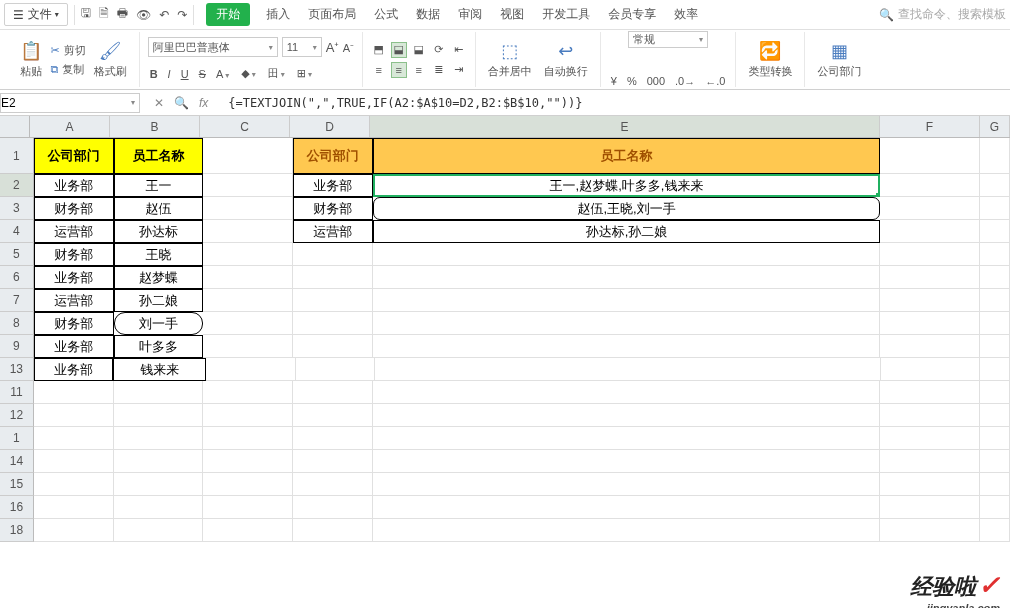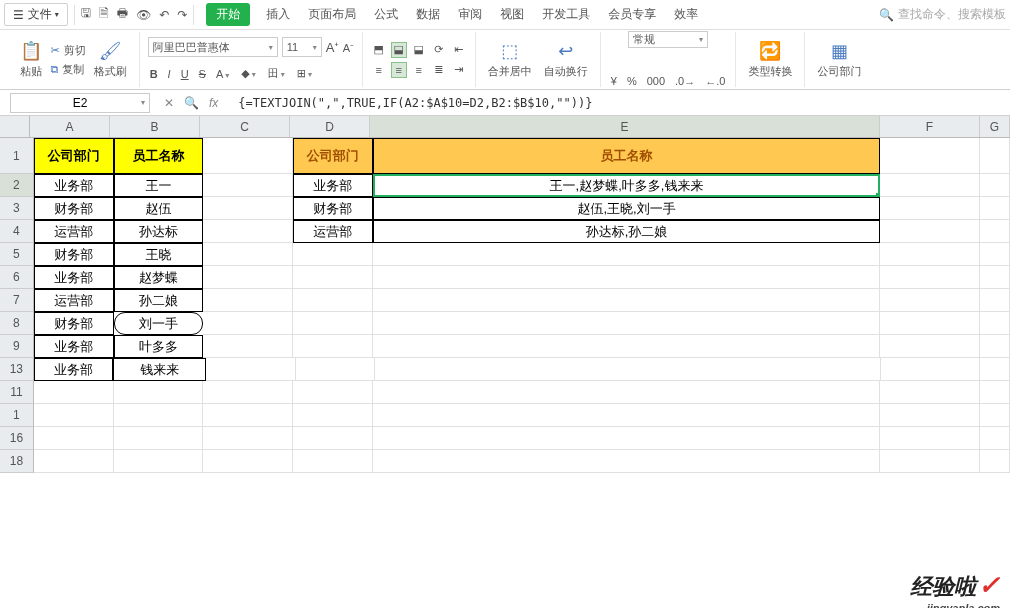--- a/index.html
+++ b/index.html
@@ -26,21 +26,21 @@
 .fontsel{display:flex;align-items:center;border:1px solid #ccc;height:20px;padding:0 4px;font-size:11px;background:#fff;}
 .fontsel .dd{margin-left:auto;font-size:8px;color:#888;}
 .fontrow{display:flex;gap:4px;align-items:center;}
 .stylebtns{display:flex;gap:6px;align-items:center;margin-top:4px;}
 .stylebtns span{cursor:pointer;padding:1px 2px;}
 .alignrow{display:flex;gap:4px;align-items:center;}
 .alignrow span{width:16px;height:16px;display:flex;align-items:center;justify-content:center;cursor:pointer;border:1px solid transparent;}
 .alignrow span.sel{background:#d8e8d8;border:1px solid #8bc08b;}
 .dd-tiny{font-size:8px;color:#888;}
 .fxbar{height:26px;border-bottom:1px solid #d0d0d0;display:flex;align-items:center;font-size:12px;}
-.namebox{width:140px;border:1px solid #ccc;height:20px;margin-left:10px;display:flex;align-items:center;justify-content:center;font-size:12px;position:relative;background:#fff;}
+.namebox{width:140px;border:1px solid #ccc;height:20px;display:flex;align-items:center;justify-content:flex-start;font-size:12px;position:relative;background:#fff;}
 .namebox .dd{position:absolute;right:4px;font-size:8px;color:#888;}
 .fxicons{display:flex;gap:10px;padding:0 14px;color:#888;align-items:center;}
 .fxicons span{cursor:pointer;}
 .fxinput{flex:1;padding:0 6px;font-family:monospace;font-size:12px;color:#333;}
 .sheet{position:relative;flex:1;overflow:hidden;}
 .colhdr{display:flex;height:22px;background:#e8ecef;border-bottom:1px solid #bbb;}
 .corner{width:34px;border-right:1px solid #bbb;background:#e8ecef;}
 .ch{border-right:1px solid #ccc;display:flex;align-items:center;justify-content:center;font-size:12px;color:#555;background:#e8ecef;}
 .ch.sel{background:#d8e0d8;}
 .rows{position:relative;}
@@ -236,21 +236,21 @@
         <div class="cell bcell active-cell" style="width: 510px;">王一,赵梦蝶,叶多多,钱来来</div>
         <div class="cell" style="width: 100px;"></div>
         <div class="cell" style="width: 30px;"></div>
       </div>
       <div class="row">
         <div class="rh">3</div>
         <div class="cell bcell" style="width: 80px;">财务部</div>
         <div class="cell bcell" style="width: 90px;">赵伍</div>
         <div class="cell" style="width: 90px;"></div>
         <div class="cell bcell" style="width: 80px;">财务部</div>
-        <div class="cell bcell" style="width: 510px;">赵伍,王晓,刘一手</div>
+        <div class="cell bcell" style="width: 510px; border-radius: 7px;">赵伍,王晓,刘一手</div>
         <div class="cell" style="width: 100px;"></div>
         <div class="cell" style="width: 30px;"></div>
       </div>
       <div class="row">
         <div class="rh">4</div>
         <div class="cell bcell" style="width: 80px;">运营部</div>
         <div class="cell bcell" style="width: 90px;">孙达标</div>
         <div class="cell" style="width: 90px;"></div>
         <div class="cell bcell" style="width: 80px;">运营部</div>
         <div class="cell bcell" style="width: 510px;">孙达标,孙二娘</div>
@@ -321,21 +321,51 @@
         <div class="rh">11</div>
         <div class="cell" style="width: 80px;"></div>
         <div class="cell" style="width: 90px;"></div>
         <div class="cell" style="width: 90px;"></div>
         <div class="cell" style="width: 80px;"></div>
         <div class="cell" style="width: 510px;"></div>
         <div class="cell" style="width: 100px;"></div>
         <div class="cell" style="width: 30px;"></div>
       </div>
       <div class="row">
+        <div class="rh">12</div>
+        <div class="cell" style="width: 80px;"></div>
+        <div class="cell" style="width: 90px;"></div>
+        <div class="cell" style="width: 90px;"></div>
+        <div class="cell" style="width: 80px;"></div>
+        <div class="cell" style="width: 510px;"></div>
+        <div class="cell" style="width: 100px;"></div>
+        <div class="cell" style="width: 30px;"></div>
+      </div>
+      <div class="row">
         <div class="rh">1</div>
+        <div class="cell" style="width: 80px;"></div>
+        <div class="cell" style="width: 90px;"></div>
+        <div class="cell" style="width: 90px;"></div>
+        <div class="cell" style="width: 80px;"></div>
+        <div class="cell" style="width: 510px;"></div>
+        <div class="cell" style="width: 100px;"></div>
+        <div class="cell" style="width: 30px;"></div>
+      </div>
+      <div class="row">
+        <div class="rh">14</div>
+        <div class="cell" style="width: 80px;"></div>
+        <div class="cell" style="width: 90px;"></div>
+        <div class="cell" style="width: 90px;"></div>
+        <div class="cell" style="width: 80px;"></div>
+        <div class="cell" style="width: 510px;"></div>
+        <div class="cell" style="width: 100px;"></div>
+        <div class="cell" style="width: 30px;"></div>
+      </div>
+      <div class="row">
+        <div class="rh">15</div>
         <div class="cell" style="width: 80px;"></div>
         <div class="cell" style="width: 90px;"></div>
         <div class="cell" style="width: 90px;"></div>
         <div class="cell" style="width: 80px;"></div>
         <div class="cell" style="width: 510px;"></div>
         <div class="cell" style="width: 100px;"></div>
         <div class="cell" style="width: 30px;"></div>
       </div>
       <div class="row">
         <div class="rh">16</div>

